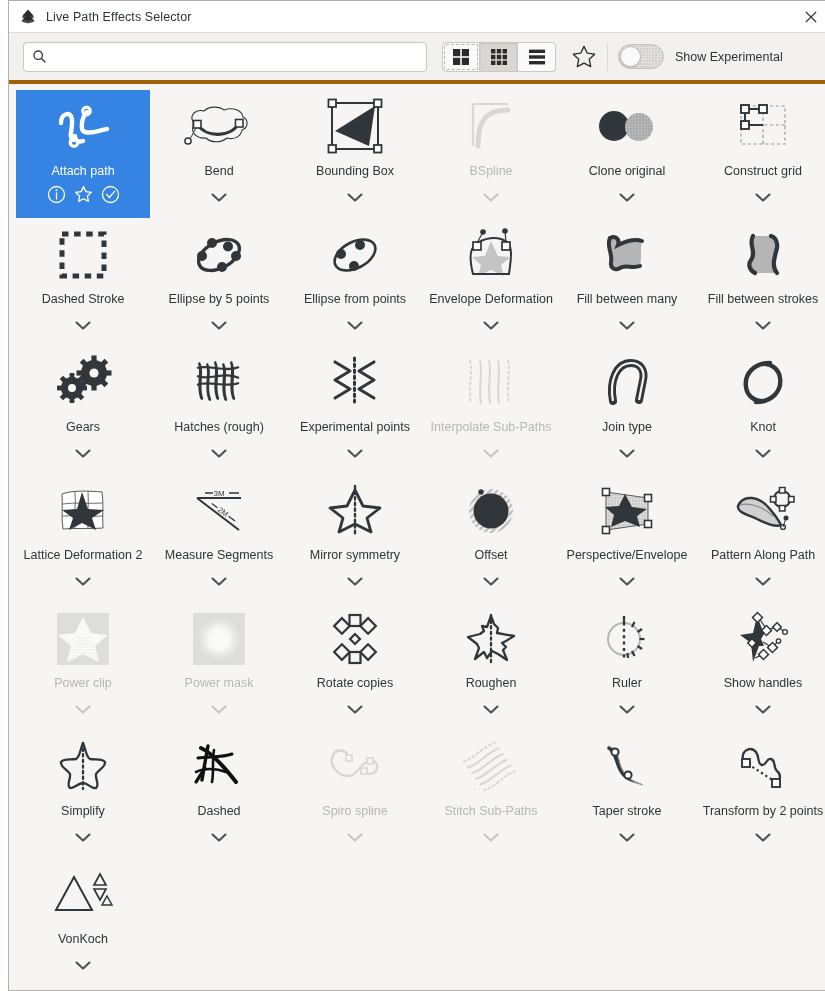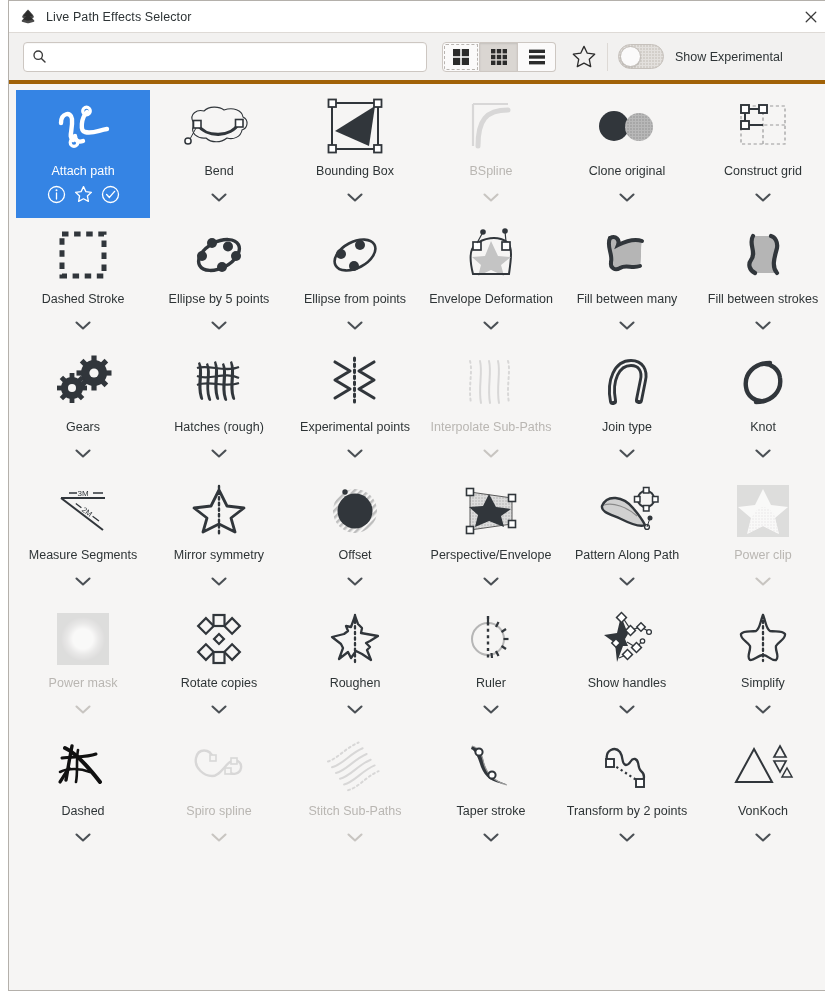--- a/index.html
+++ b/index.html
@@ -626,20 +626,40 @@
           </svg>
         </span>
         <span class="name">Knot</span>
         <span class="chev">
           <svg width="18" height="11" viewBox="0 0 18 11">
               <path d="M2.5 2.5 L9 8.5 L15.5 2.5" fill="none" stroke="#4b5055" stroke-width="2.1" stroke-linecap="round" stroke-linejoin="round"></path>
             </svg>
         </span>
       </div>
 
+      <div class="cell">
+        <span class="glyph">
+          <svg width="62" height="58" viewBox="0 0 62 58">
+            <path d="M10 12 C20 8 38 9 50 10 C52 22 50 34 51 46 C38 47 22 46 11 47 C9 35 11 24 10 12 Z" fill="#fff" stroke="#5a5a5a" stroke-width="1"></path>
+            <g stroke="#5a5a5a" stroke-width=".9" fill="none">
+              <path d="M23 10 C24 22 22 34 23 47"></path>
+              <path d="M36 9.5 C37 22 35 34 36 46.5"></path>
+              <path d="M10.5 22 C23 20 38 22 50.5 21"></path>
+              <path d="M10.8 34 C23 33 38 35 51 34"></path>
+            </g>
+            <path d="M30 10 L36 27 L52 28 L40 36 L44 48 L30 41 L17 48 L21 36 L10 28 L25 27 Z" fill="#31363b"></path>
+          </svg>
+        </span>
+        <span class="name">Lattice Deformation 2</span>
+        <span class="chev">
+          <svg width="18" height="11" viewBox="0 0 18 11">
+              <path d="M2.5 2.5 L9 8.5 L15.5 2.5" fill="none" stroke="#4b5055" stroke-width="2.1" stroke-linecap="round" stroke-linejoin="round"></path>
+            </svg>
+        </span>
+      </div>
 
       <div class="cell">
         <span class="glyph">
           <svg width="72" height="58" viewBox="0 0 72 58">
             <path d="M14 16 L58 16" stroke="#31363b" stroke-width="2" fill="none"></path>
             <path d="M14 16 L56 48" stroke="#31363b" stroke-width="2" fill="none"></path>
             <path d="M22 11 L30 11 M46 11 L56 11" stroke="#31363b" stroke-width="1.5" fill="none"></path>
             <text x="36" y="13.5" font-family="'Liberation Sans',sans-serif" font-size="8" fill="#31363b" text-anchor="middle">3M</text>
             <g transform="rotate(37 40 30)">
               <path d="M26 30 L33 30 M47 30 L55 30" stroke="#31363b" stroke-width="1.3" fill="none"></path>

